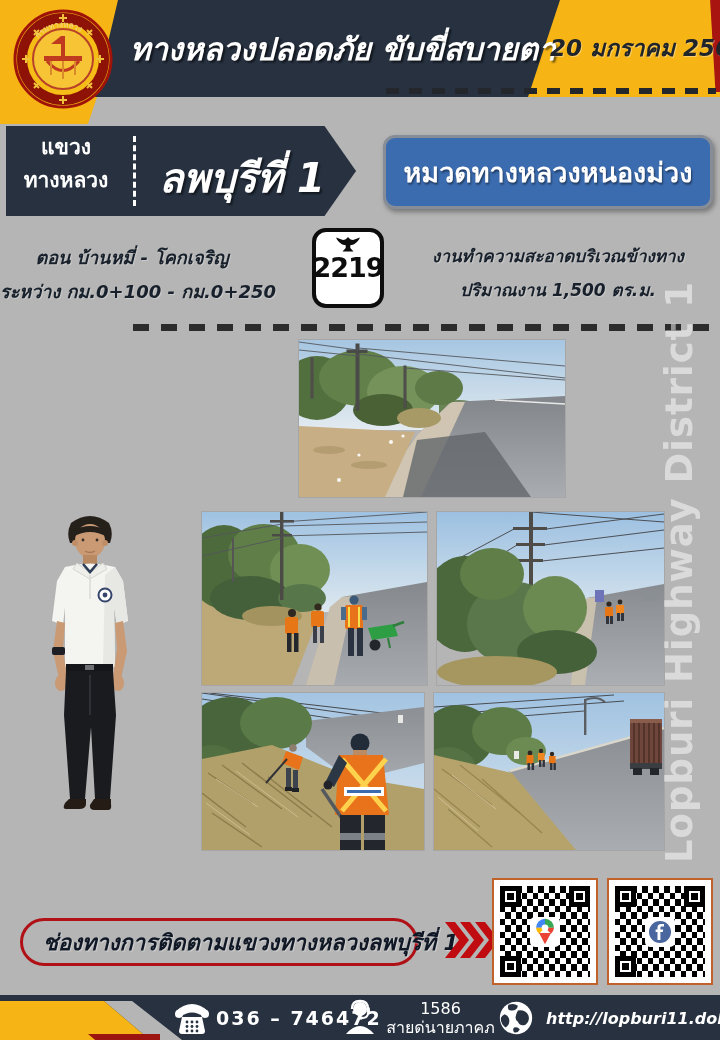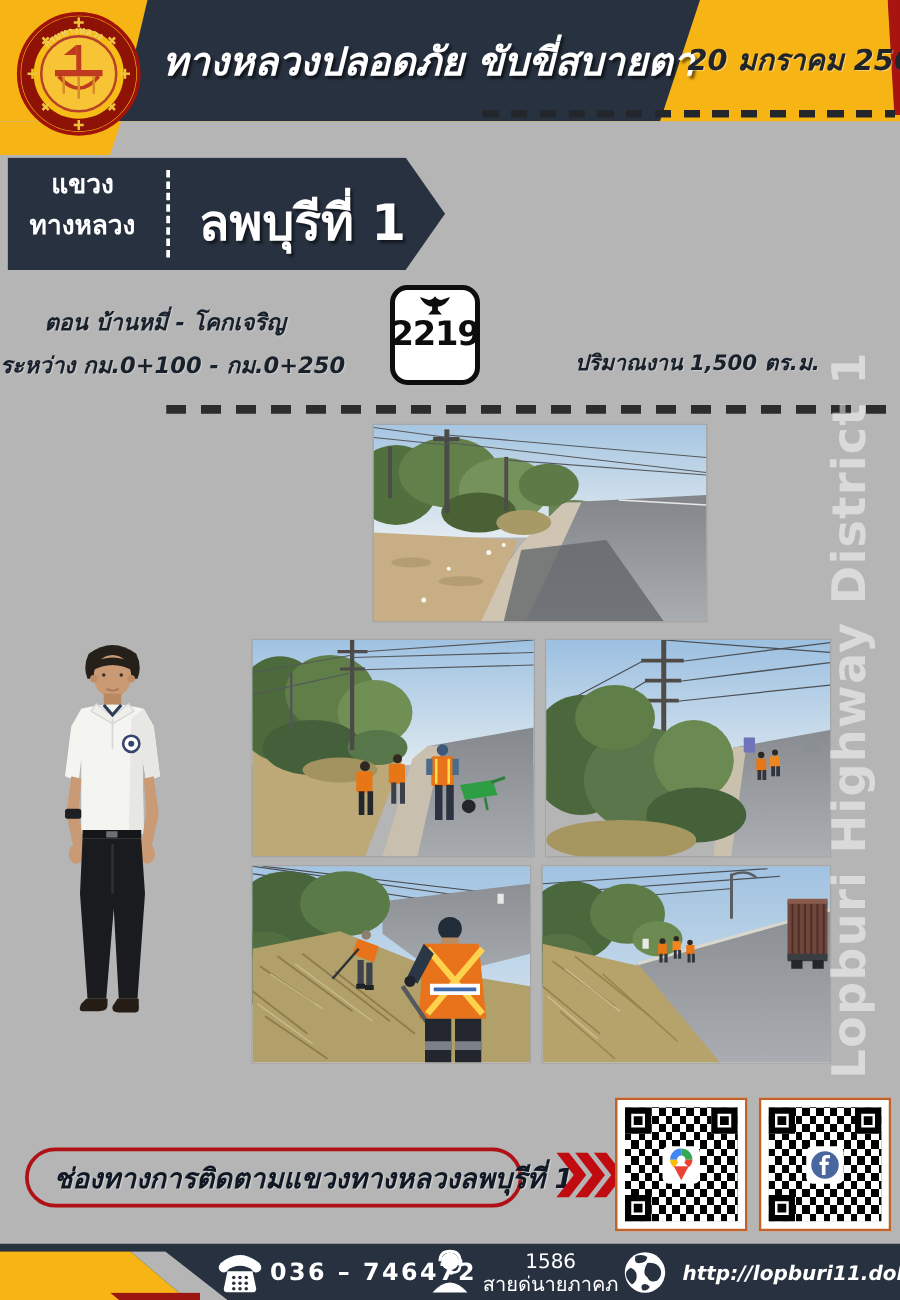--- a/index.html
+++ b/index.html
@@ -25,21 +25,21 @@
         background:repeating-linear-gradient(90deg,#23262b 0 13px,transparent 13px 23px);}
 
   
   .badge{left:6px;top:126px;width:350px;height:90px;background:#273140;
         clip-path:polygon(0 0,91% 0,100% 50%,91% 100%,0 100%);
         box-shadow:2px 3px 4px rgba(0,0,0,.35);}
   .badge-left{left:6px;top:131px;width:120px;height:80px;color:#fff;text-align:center;
         font-weight:bold;font-size:21px;line-height:1.55;}
   .badge-divider{left:133px;top:136px;height:70px;border-left:3px dashed #fff;}
   .badge-name{left:144px;top:146px;width:196px;text-align:center;color:#fff;
-        font-size:40px;font-weight:bold;white-space:nowrap;
+        font-size:40px;font-weight:bold;font-style:italic;white-space:nowrap;
         text-shadow:2px 2px 2px rgba(0,0,0,.5);}
   .blue-box{left:383px;top:135px;width:324px;height:68px;background:#3b6cb0;
         border:3px solid #878d96;border-radius:12px;box-shadow:2px 3px 5px rgba(0,0,0,.35);
         display:flex;align-items:center;justify-content:center;}
   .blue-box span{color:#fff;font-size:27px;font-weight:bold;white-space:nowrap;
         text-shadow:1px 2px 2px rgba(0,0,0,.45);}
 
   
   .info{color:#17202b;font-weight:bold;font-style:italic;text-align:center;white-space:nowrap;
         text-shadow:1px 1px 1px rgba(255,255,255,.3);}
@@ -141,31 +141,35 @@
   </div>
 
   <div class="abs badge"></div>
   <div class="abs badge-left">
     <div>แขวง</div>
     <div>ทางหลวง</div>
   </div>
   <div class="abs badge-divider"></div>
   <div class="abs badge-name">ลพบุรีที่ 1</div>
 
+  <div class="abs blue-box">
+    <span>หมวดทางหลวงหนองม่วง</span>
+  </div>
 
   <div class="abs info" style="left:12px;top:243px;width:240px;font-size:18px;">ตอน บ้านหมี่ - โคกเจริญ</div>
   <div class="abs info" style="left:0px;top:277px;width:268px;font-size:18px;">ระหว่าง กม.0+100 - กม.0+250</div>
 
   <div class="abs shield">
     <svg width="30" height="17" viewBox="0 0 30 17">
       <path d="M15 1 C16.5 3 18 4 20 4 L27 1.5 C24.5 7 20.5 9 17.3 9.2 L17.3 12 L20.5 15.5 L9.5 15.5 L12.7 12 L12.7 9.2 C9.5 9 5.5 7 3 1.5 L10 4 C12 4 13.5 3 15 1 Z" fill="#0d0d0d"></path>
     </svg>
     <div class="num">2219</div>
   </div>
 
+  <div class="abs info" style="left:408px;top:242px;width:300px;font-size:17px;">งานทำความสะอาดบริเวณข้างทาง</div>
   <div class="abs info" style="left:408px;top:276px;width:300px;font-size:17px;">ปริมาณงาน 1,500 ตร.ม.</div>
 
   <div class="abs dash2"></div>
 
   <div class="abs watermark">Lopburi Highway District 1</div>
 
   <div class="abs photo" style="left:299px;top:340px;">
     <svg width="266" height="157" viewBox="0 0 266 157">
       <defs>
         <linearGradient id="sky1" x1="0" y1="0" x2="0" y2="1">

